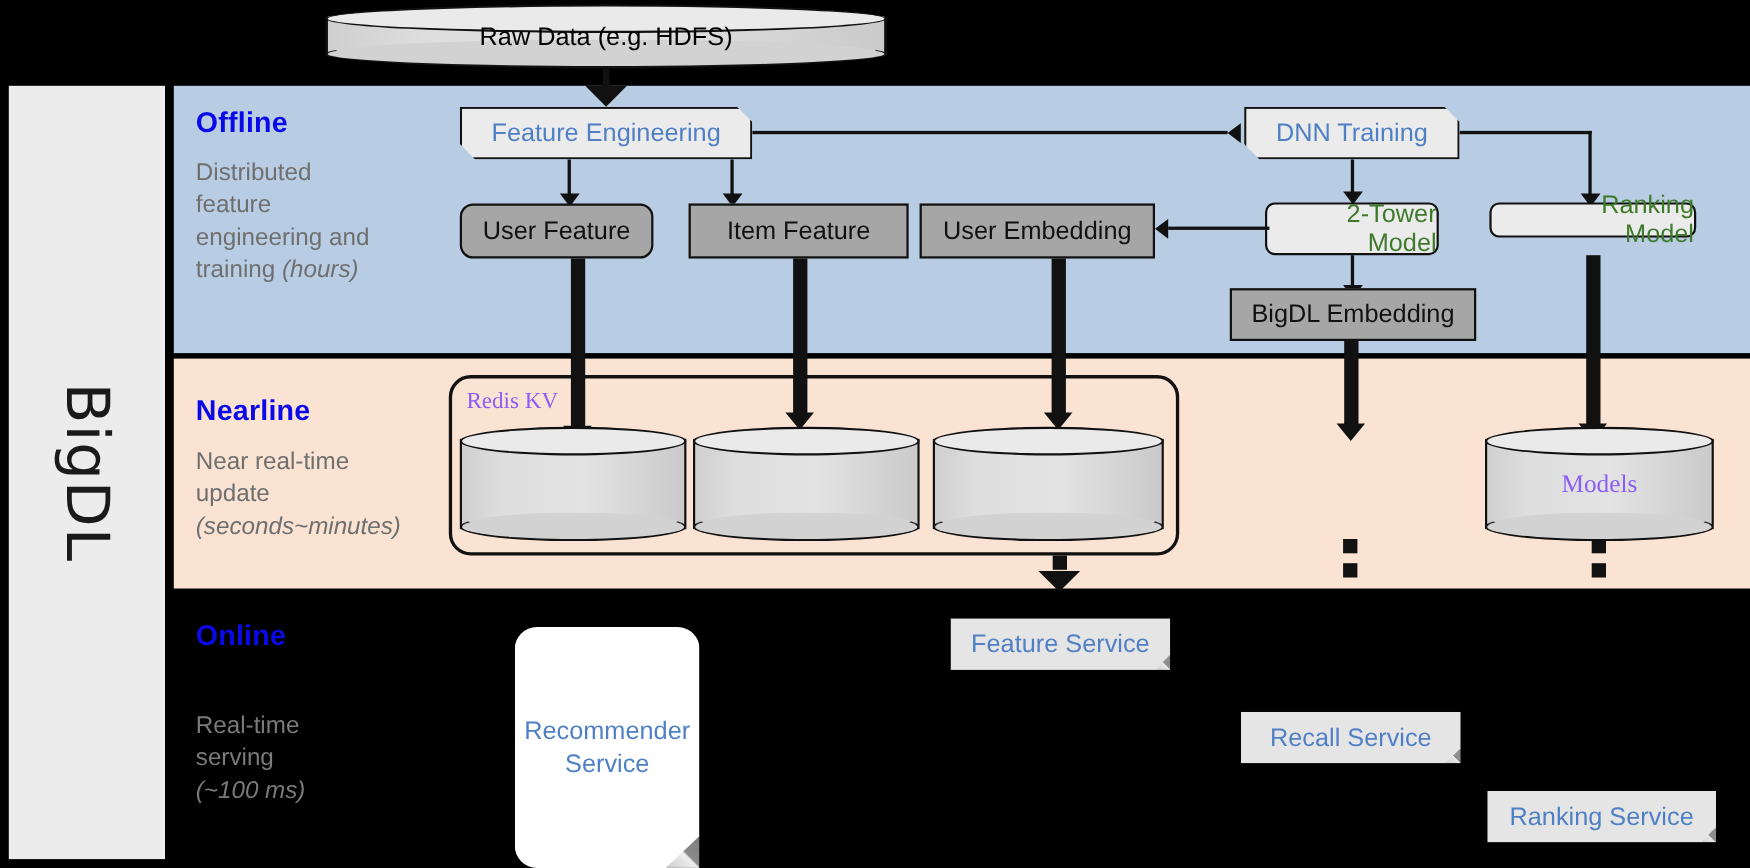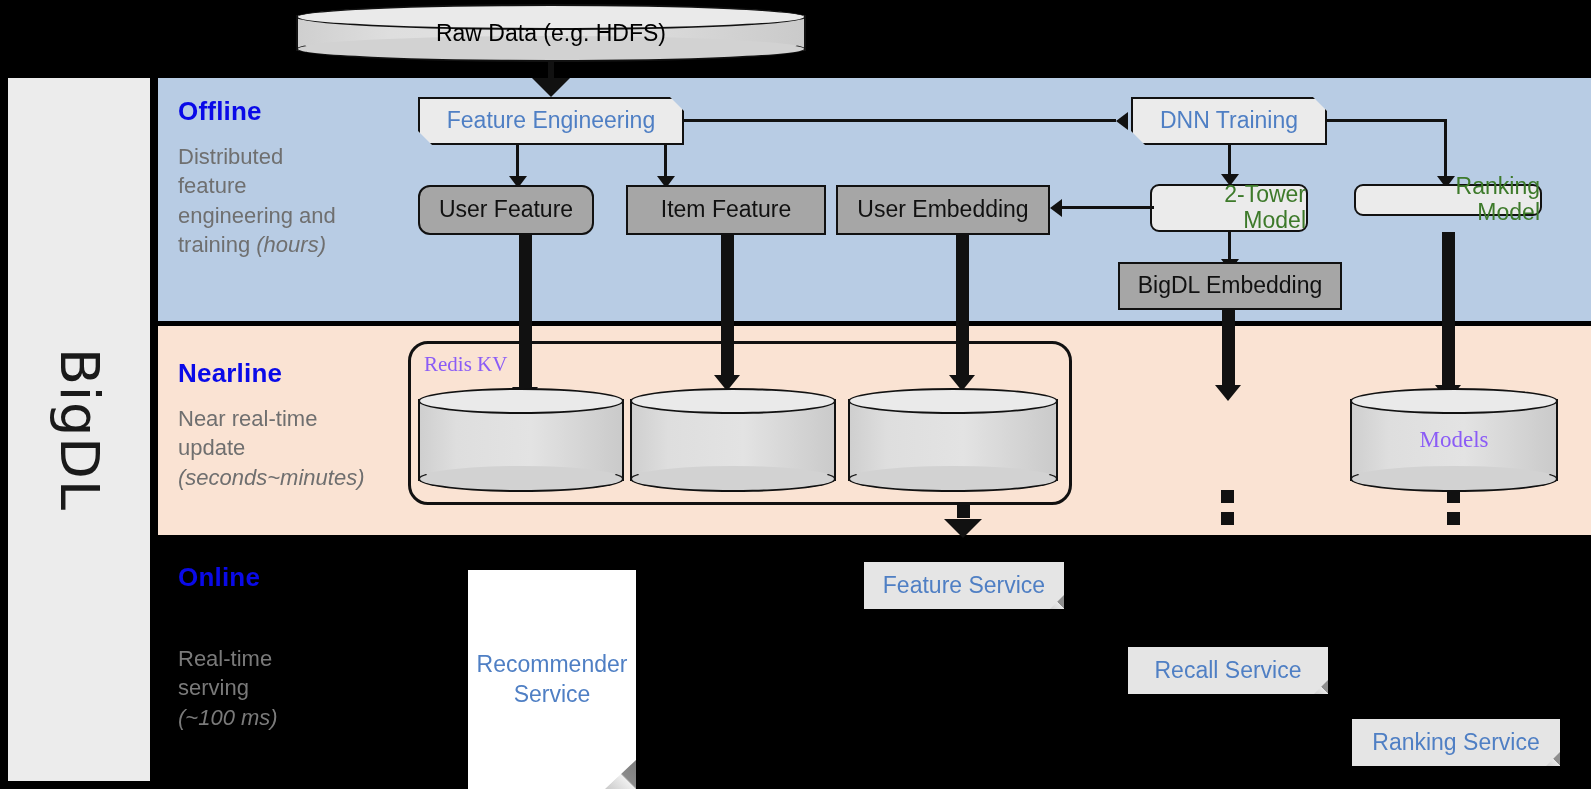--- a/index.html
+++ b/index.html
@@ -87,20 +87,21 @@
   .fold{
     position:absolute;right:0;bottom:0;width:14px;height:14px;
     background:linear-gradient(225deg,#8e8e8e 0%,#8e8e8e 48%,#e8e8e8 50%,#cfcfcf 100%);
     clip-path:polygon(100% 0, 100% 100%, 0 100%);
   }
   .doc{
     background:#fff;font-size:23px;color:#4f7fc4;
     display:flex;align-items:center;justify-content:center;text-align:center;
     line-height:1.3;
     clip-path:polygon(0 0, 100% 0, 100% calc(100% - 28px), calc(100% - 30px) 100%, 0 100%);
+    border-radius:20px;
   }
   .doc-fold{
     position:absolute;right:0;bottom:0;width:31px;height:29px;
     background:linear-gradient(225deg,#7d7d7d 0%,#8a8a8a 46%,#efefef 50%,#c9c9c9 100%);
     clip-path:polygon(100% 0, 100% 100%, 0 100%);
   }
 
   
   .ln-v{background:#111;}
   .ln-h{background:#111;}

